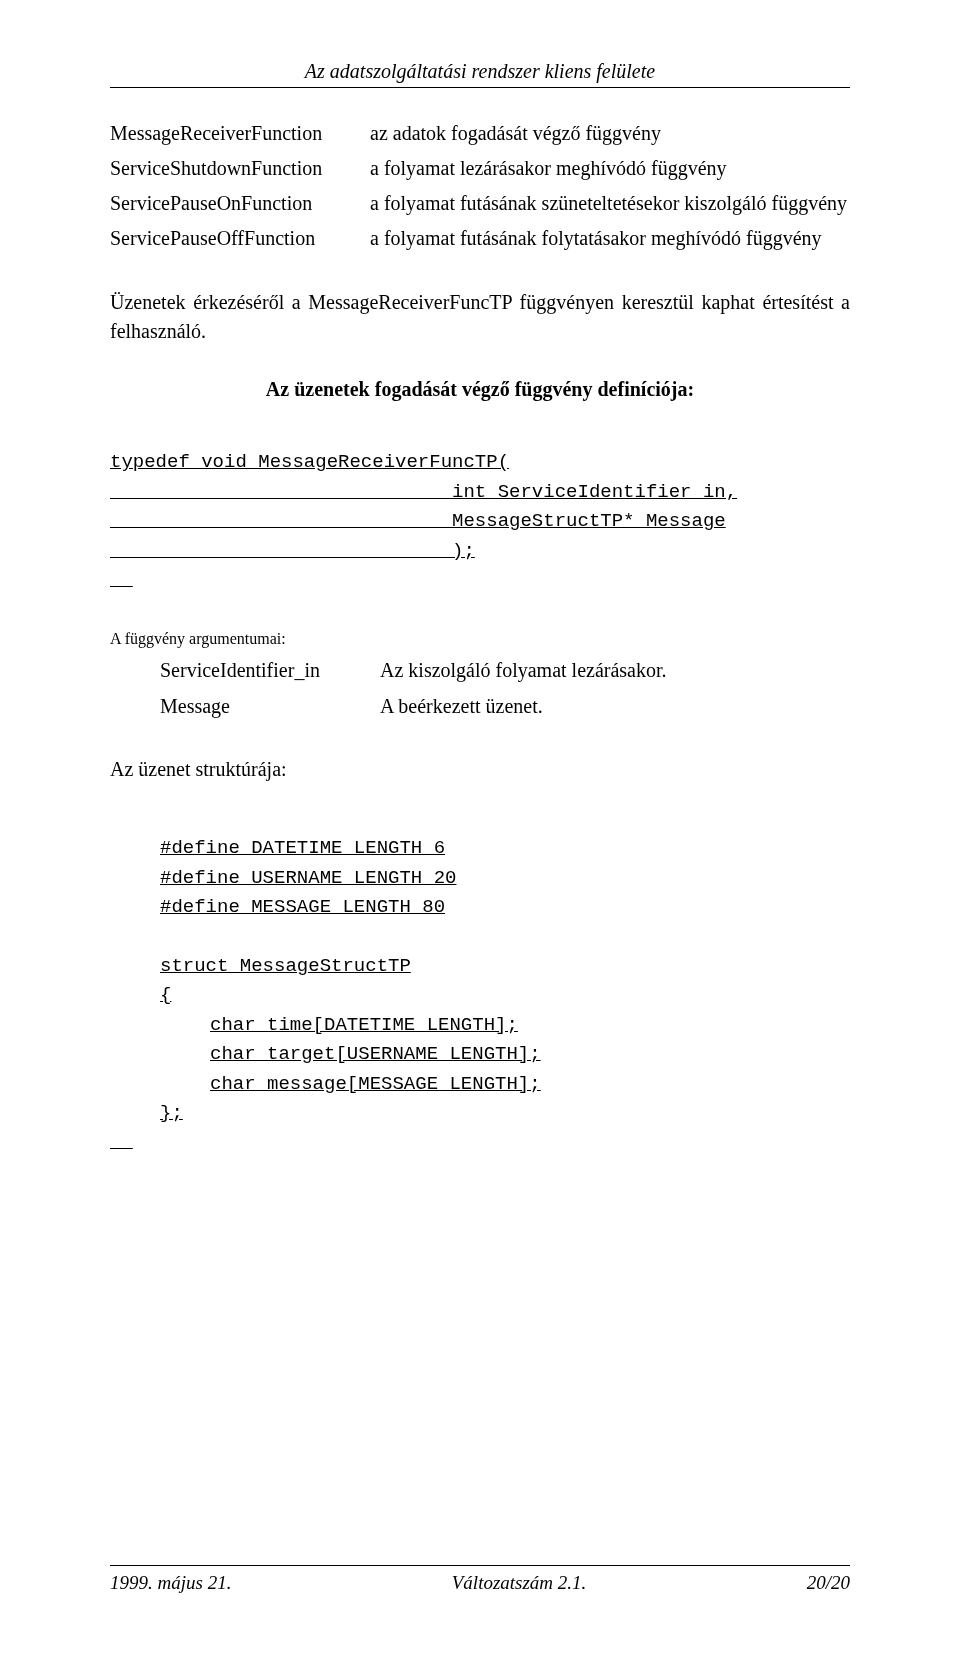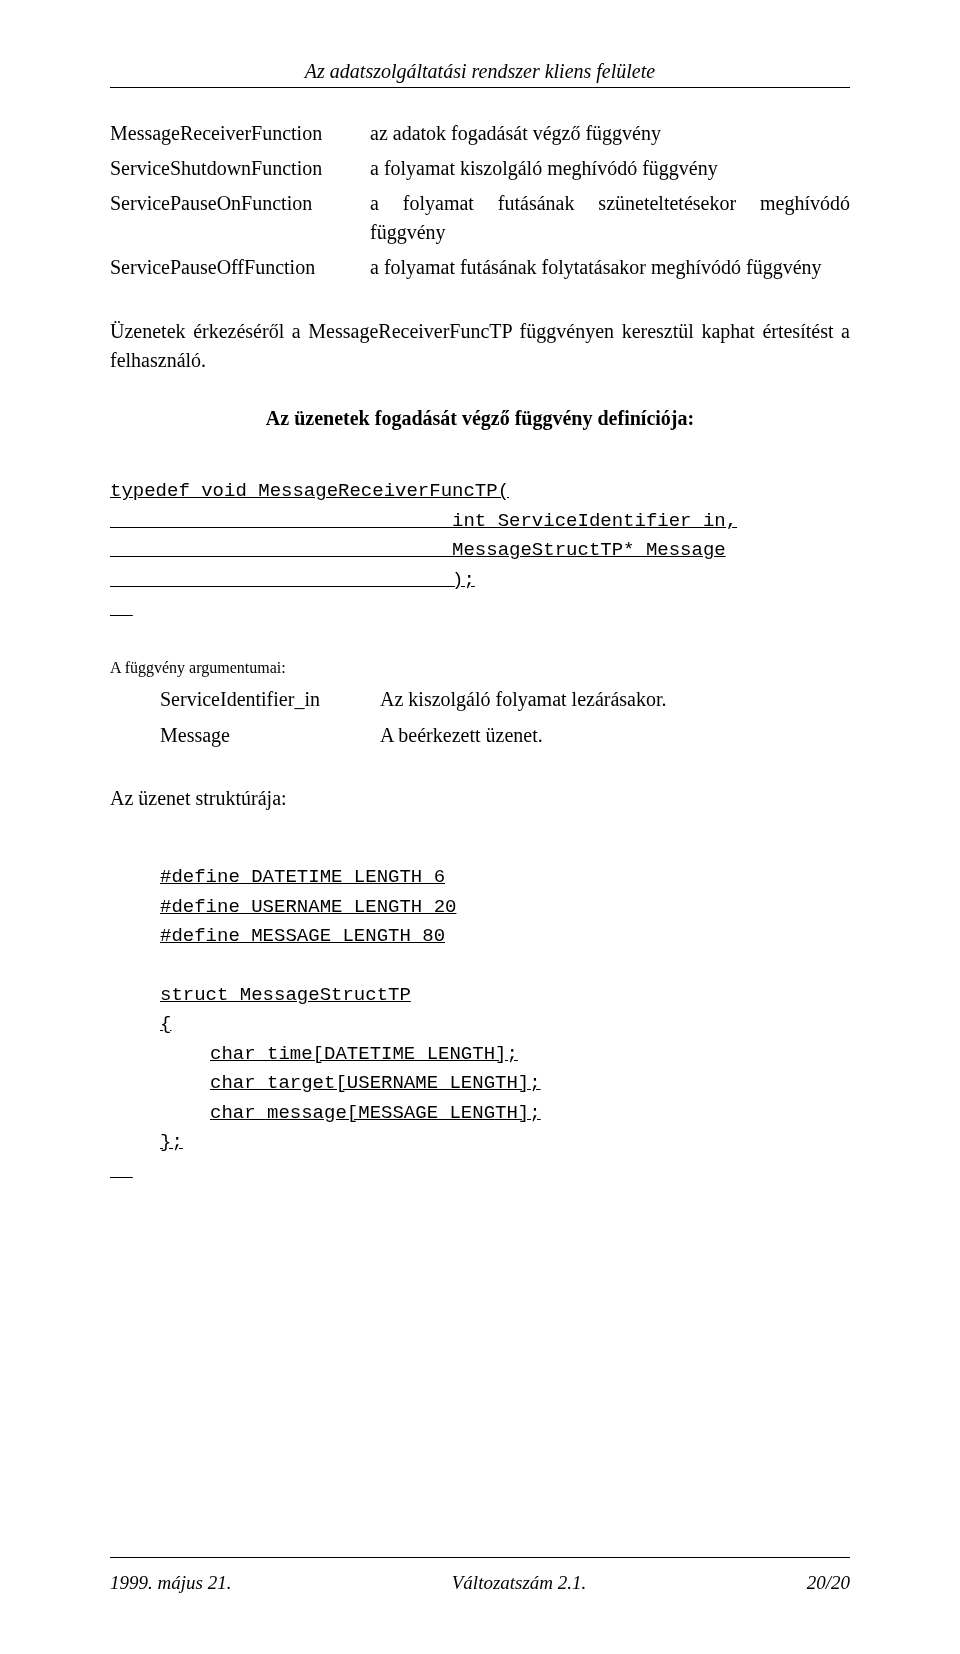--- a/index.html
+++ b/index.html
@@ -62,46 +62,46 @@
     margin-top: 34px;
     margin-bottom: 24px;
   }
   .code-indent1 { padding-left: 50px; }
   .code-indent2 { padding-left: 100px; }
   .footer {
     position: absolute;
     left: 110px; right: 110px;
     bottom: 60px;
     border-top: 1.5px solid #000;
-    padding-top: 14px;
+    padding-top: 6px;
     font-size: 19px;
     font-style: italic;
   }
   .footer-row { display: flex; justify-content: space-between; }
 </style>
 </head>
 <body>
 
 <div class="page">
 
   <div class="header-line">Az adatszolgáltatási rendszer kliens felülete</div>
 
   <table class="def-table">
     <tbody>
         <tr>
       <td class="term">MessageReceiverFunction</td>
       <td class="desc">az adatok fogadását végző függvény</td>
     </tr>
     <tr>
       <td class="term">ServiceShutdownFunction</td>
-      <td class="desc">a folyamat kiszolgáló meghívódó függvény</td>
+      <td class="desc">a folyamat lezárásakor meghívódó függvény</td>
     </tr>
     <tr>
       <td class="term">ServicePauseOnFunction</td>
-      <td class="desc">a folyamat futásának szüneteltetésekor meghívódó függvény</td>
+      <td class="desc">a folyamat futásának szüneteltetésekor kiszolgáló függvény</td>
     </tr>
     <tr>
       <td class="term">ServicePauseOffFunction</td>
       <td class="desc">a folyamat futásának folytatásakor meghívódó függvény</td>
     </tr>
   </tbody>
     </table>
 
   <p class="para">Üzenetek érkezéséről a MessageReceiverFuncTP függvényen keresztül kaphat értesítést a felhasználó.</p>
 

